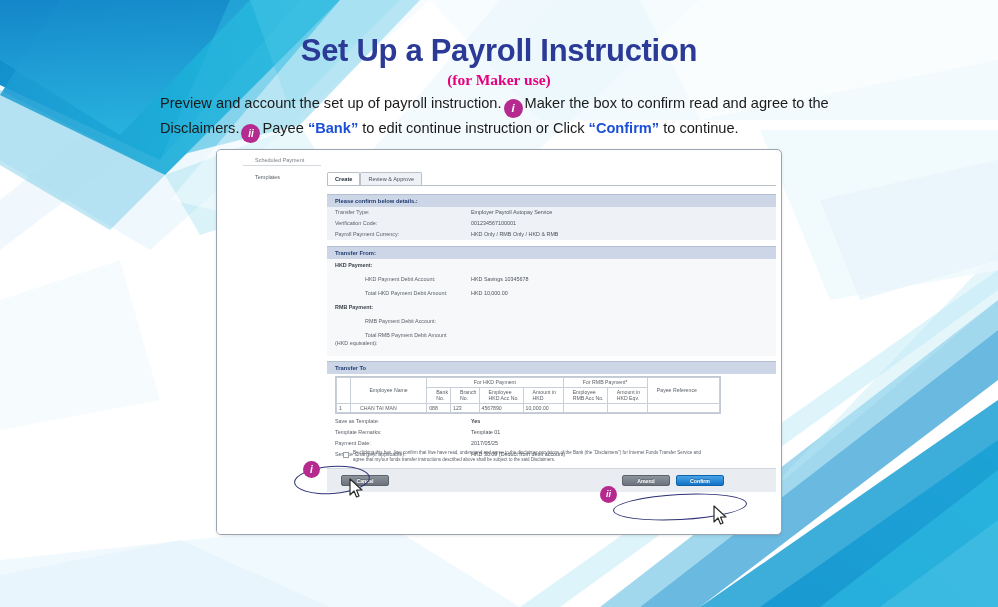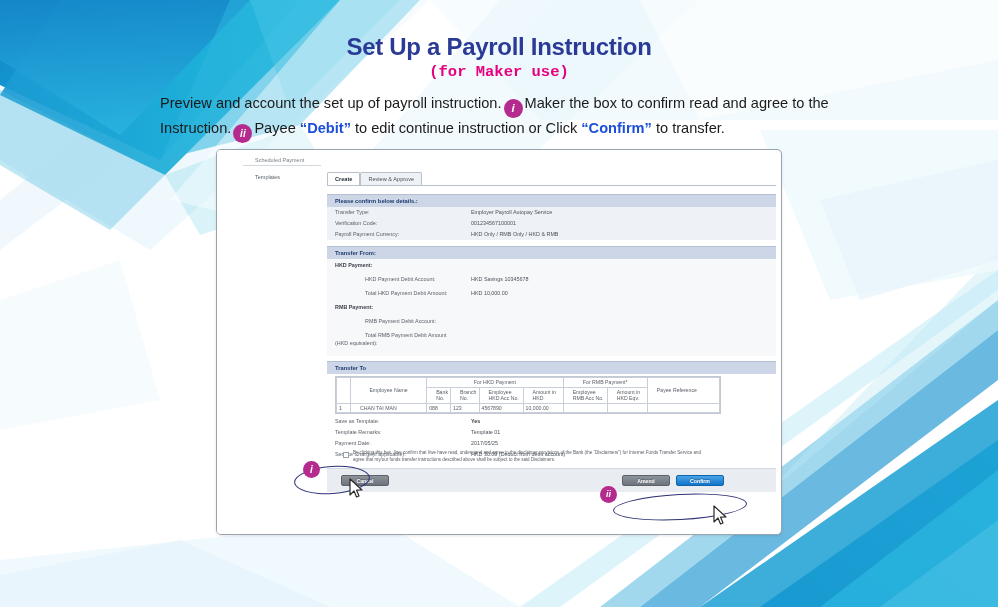--- a/index.html
+++ b/index.html
@@ -15,28 +15,28 @@
   
   #bg { position:absolute; inset:0; z-index:0; }
   #bg svg { display:block; width:998px; height:607px; }
 
   
   .head-wrap {
     position:absolute; left:0; top:34px; width:998px;
     z-index:5; text-align:center;
   }
   .main-title {
-    font-size:24px; font-weight:bold; color:#2b3a96;
+    font-size:31px; font-weight:bold; color:#2b3a96;
     letter-spacing:-0.3px; line-height:1.1;
     font-family:"Liberation Sans", sans-serif;
   }
   .sub-title {
     margin-top:3px;
     font-size:15.5px; font-weight:bold; color:#e6007e;
-    font-family:Liberation Mono, monospace;
+    font-family:Liberation Serif, serif;
   }
 
   .intro {
     position:absolute; left:160px; top:93px; width:690px;
     z-index:5;
     font-size:14.6px; color:#1a1a1a; line-height:21px;
     font-family:"Liberation Sans", sans-serif;
   }
   .intro .accent { color:#1c4fd8; font-weight:bold; }
   .badge {
@@ -230,25 +230,25 @@
   </svg>
 </div>
 
 <div class="head-wrap">
   <div class="main-title">Set Up a Payroll Instruction</div>
   <div class="sub-title">(for Maker use)</div>
 </div>
 
 <div class="intro">
   <span>Preview and account the set up of payroll instruction.</span><span class="badge">i</span><span>Maker the box to confirm read and agree to the</span>
-  <span>Instruction.</span><span class="badge two">ii</span><span>Payee</span>
-  <span class="accent">“Debit”</span>
+  <span>Disclaimers.</span><span class="badge two">ii</span><span>Payee</span>
+  <span class="accent">“Bank”</span>
   <span>to edit continue instruction or Click</span>
   <span class="accent">“Confirm”</span>
-  <span>to transfer.</span>
+  <span>to continue.</span>
 </div>
 
 <div id="shot">
   <div class="shot-inner">
 
     <div class="sidebar">
       <div class="side-item side-sched">Scheduled Payment</div>
       <div class="side-rule"></div>
       <div class="side-item side-tmpl">Templates</div>
     </div>

